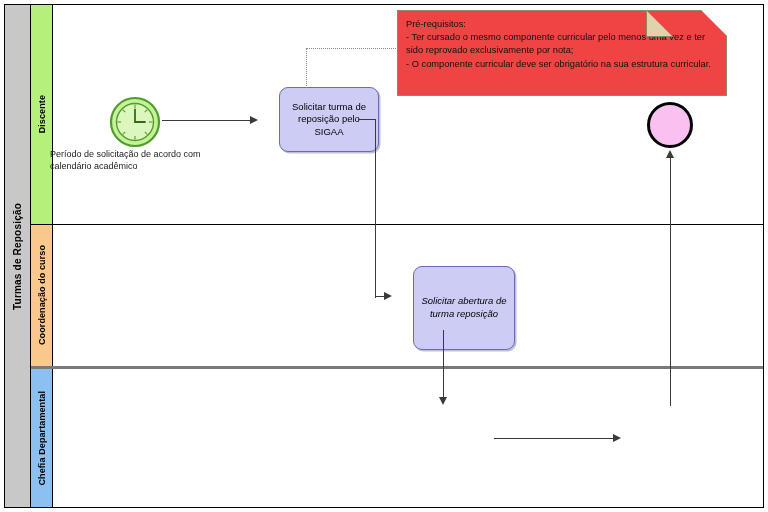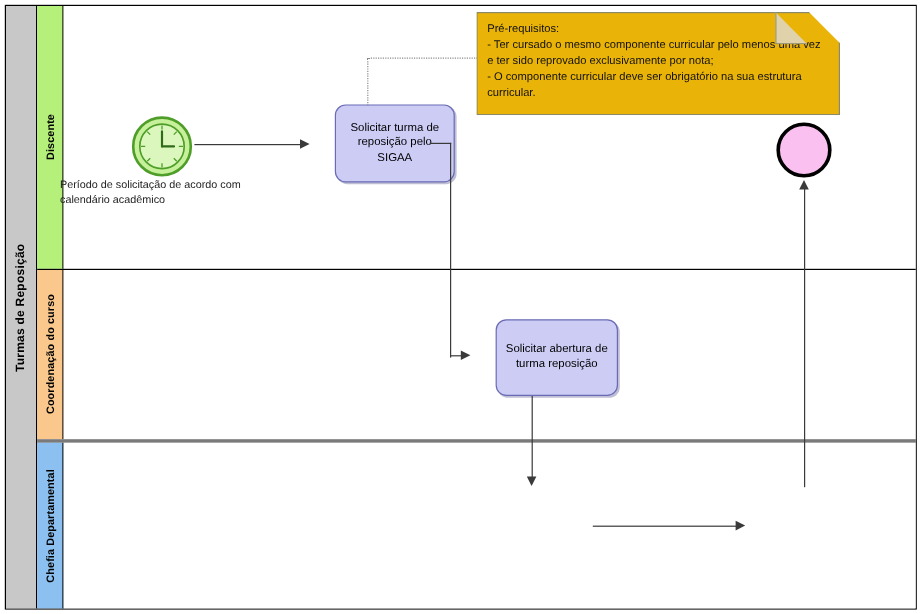--- a/index.html
+++ b/index.html
@@ -47,41 +47,41 @@
 
   
   .task{
     position:absolute;background:#ccccf5;border:1px solid #6b6bb5;border-radius:9px;
     box-sizing:border-box;display:flex;align-items:center;justify-content:center;
     text-align:center;font-size:9.5px;color:#000;line-height:1.32;padding:2px 5px;
     box-shadow:1.5px 1.5px 0 rgba(110,110,160,.45);
     margin-left:21px;
   }
   #task-solicitar-sigaa{left:258px;top:87px;width:100px;height:65px;}
-  #task-solicitar-abertura{left:392px;top:266px;width:102px;height:64px;}
+  #task-solicitar-abertura{left:392px;top:266px;width:102px;height:84px;font-style:italic;}
   #task-analisar{left:392px;top:406px;width:102px;height:64px;}
   #task-encaminhar{left:622px;top:406px;width:103px;height:64px;}
 
   
   #start-event{position:absolute;left:109px;top:96px;width:52px;height:52px;}
   #start-label{
     position:absolute;left:50px;top:148px;width:170px;text-align:left;
     font-size:9px;color:#222;line-height:1.35;
   }
 
   
   #end-event{
     position:absolute;left:647px;top:102px;width:46px;height:46px;border-radius:50%;
     background:#f9c0f0;border:3.5px solid #000;box-sizing:border-box;
   }
 
   
   #note-prereq{
-    position:absolute;left:397px;top:10px;width:303px;height:86px;
-    background:#eab308;border:1px solid #8a8a6a;box-sizing:border-box;
+    position:absolute;left:397px;top:10px;width:330px;height:86px;
+    background:#ef4444;border:1px solid #8a8a6a;box-sizing:border-box;
     font-size:9.3px;color:#111;line-height:1.42;padding:7px 8px 0 8px;white-space:pre-line;
     clip-path:polygon(0 0, calc(100% - 26px) 0, 100% 26px, 100% 100%, 0 100%);
   }
   #note-fold{
     position:absolute;left:646px;top:10px;width:26px;height:26px;
     background:#e0d3ac;border-left:1px solid #8a8a6a;border-bottom:1px solid #8a8a6a;
     clip-path:polygon(0 0, 100% 100%, 0 100%);
   }
 
   

